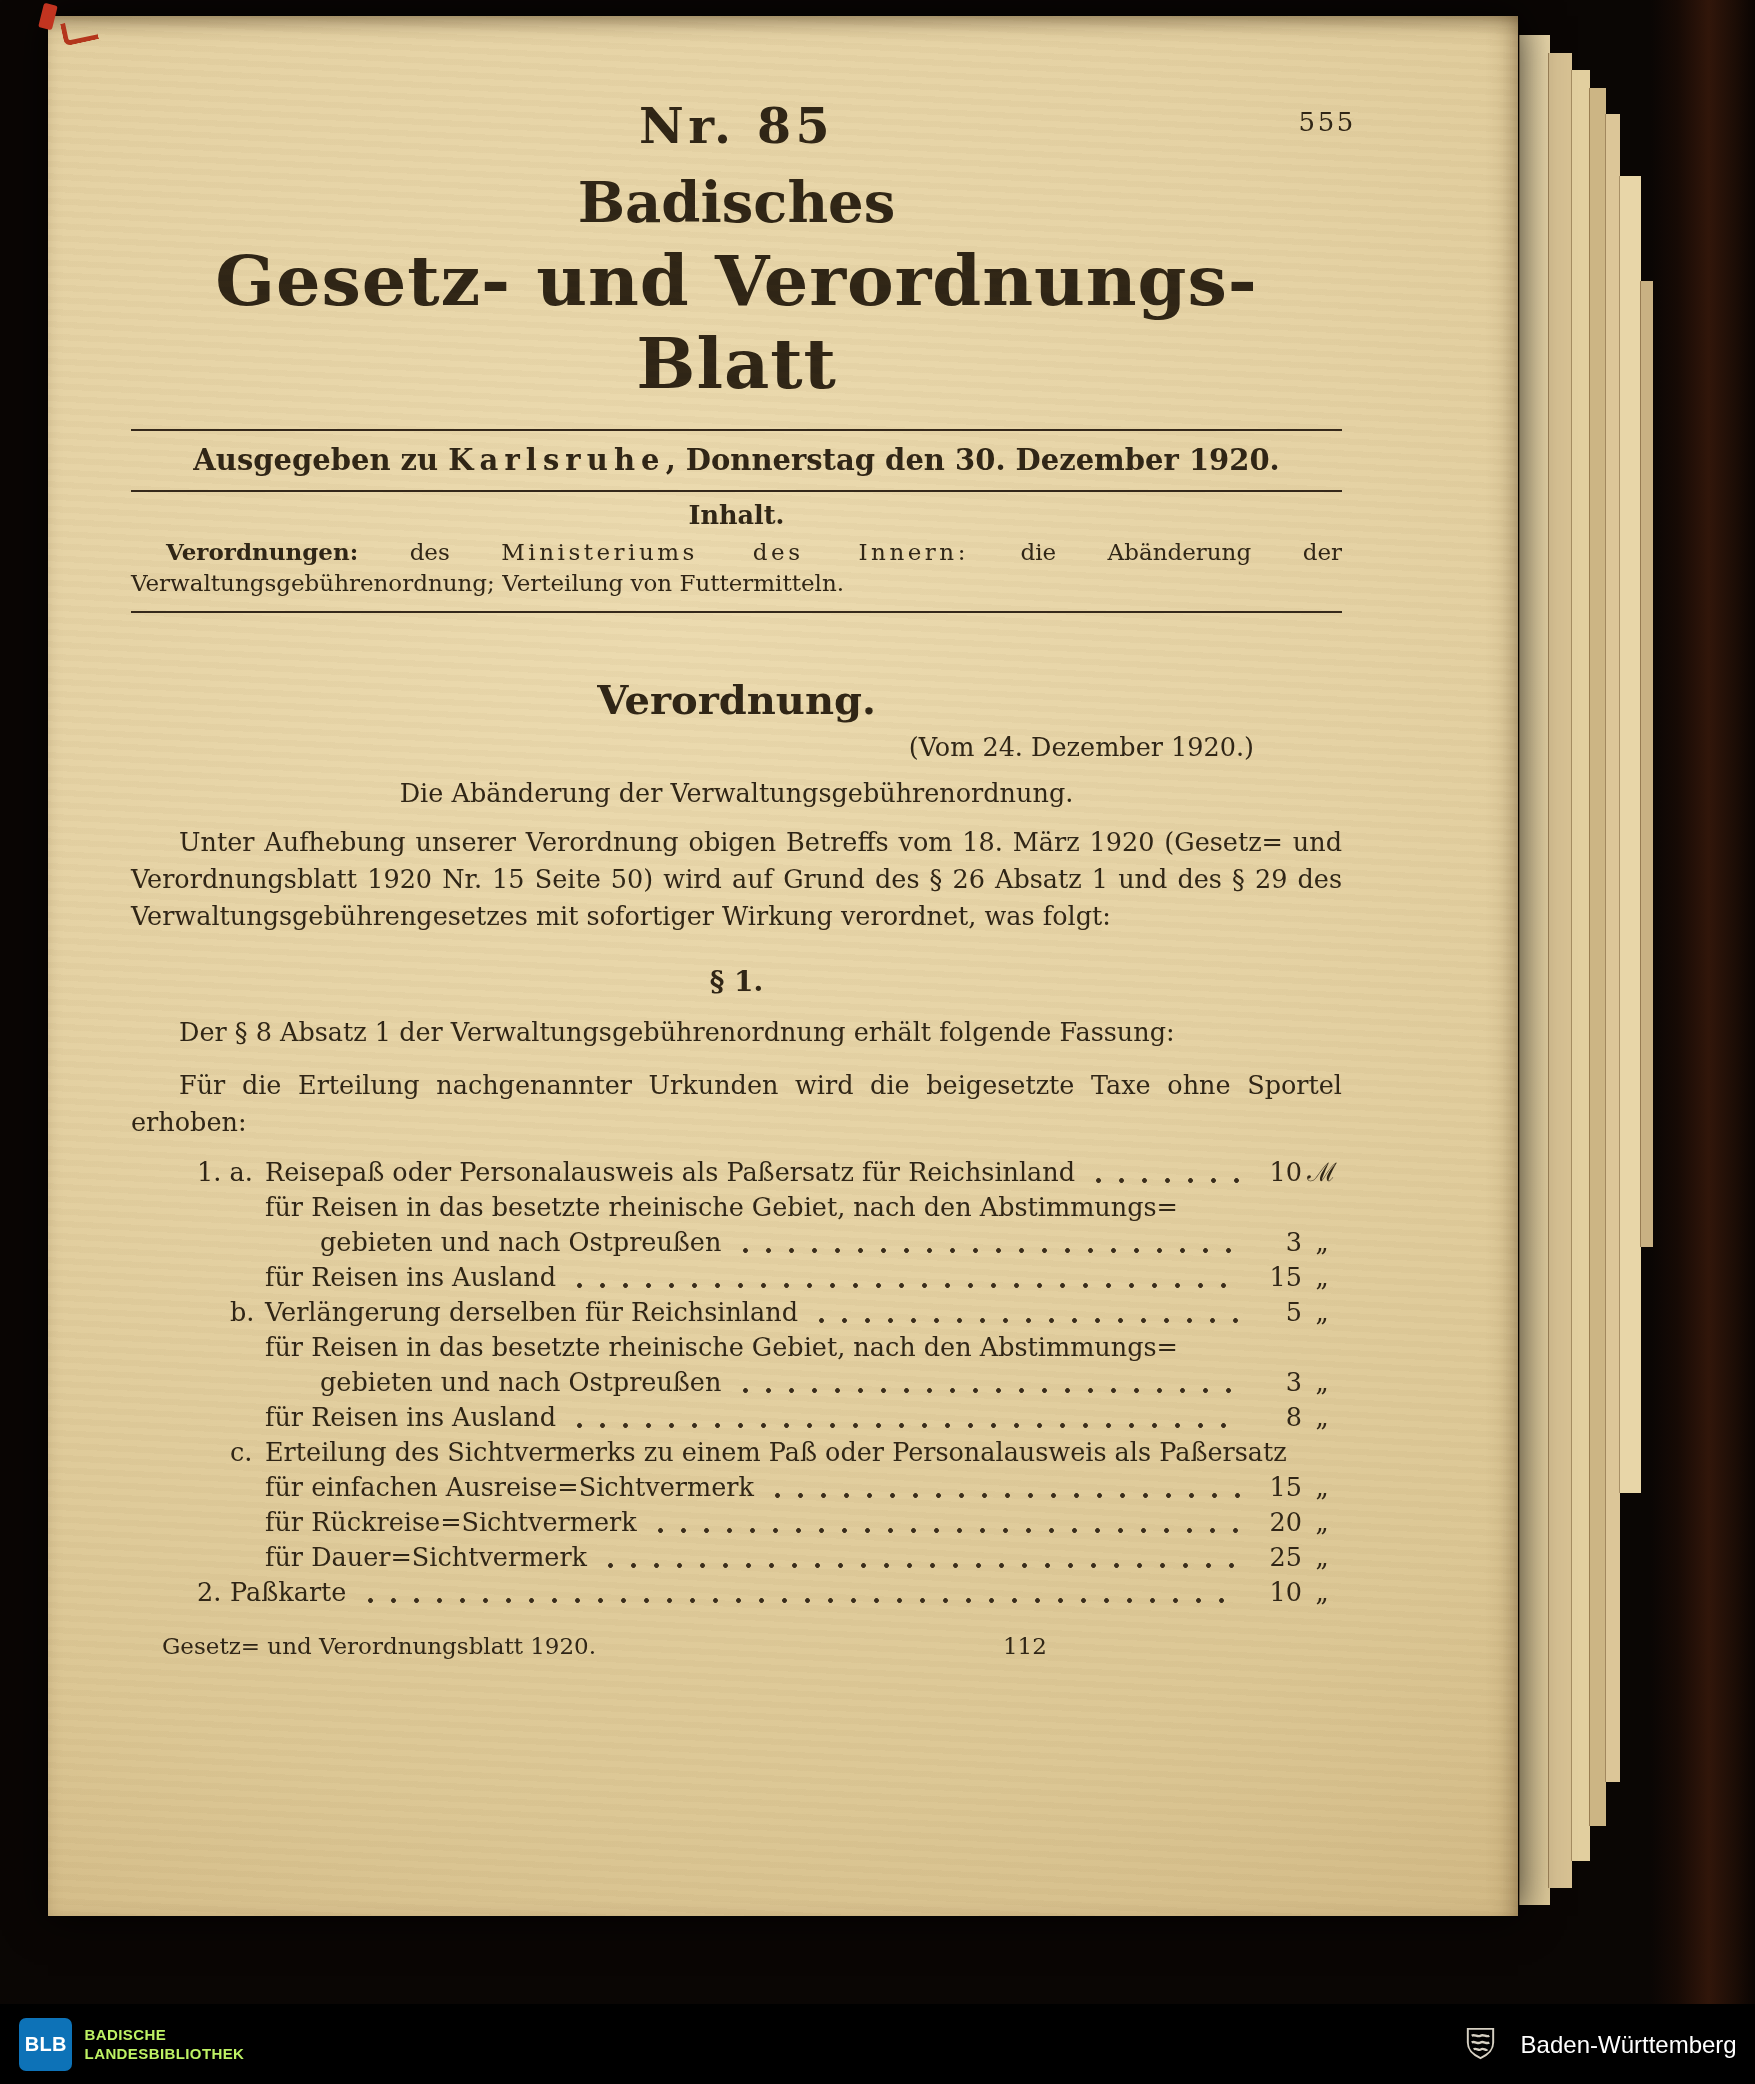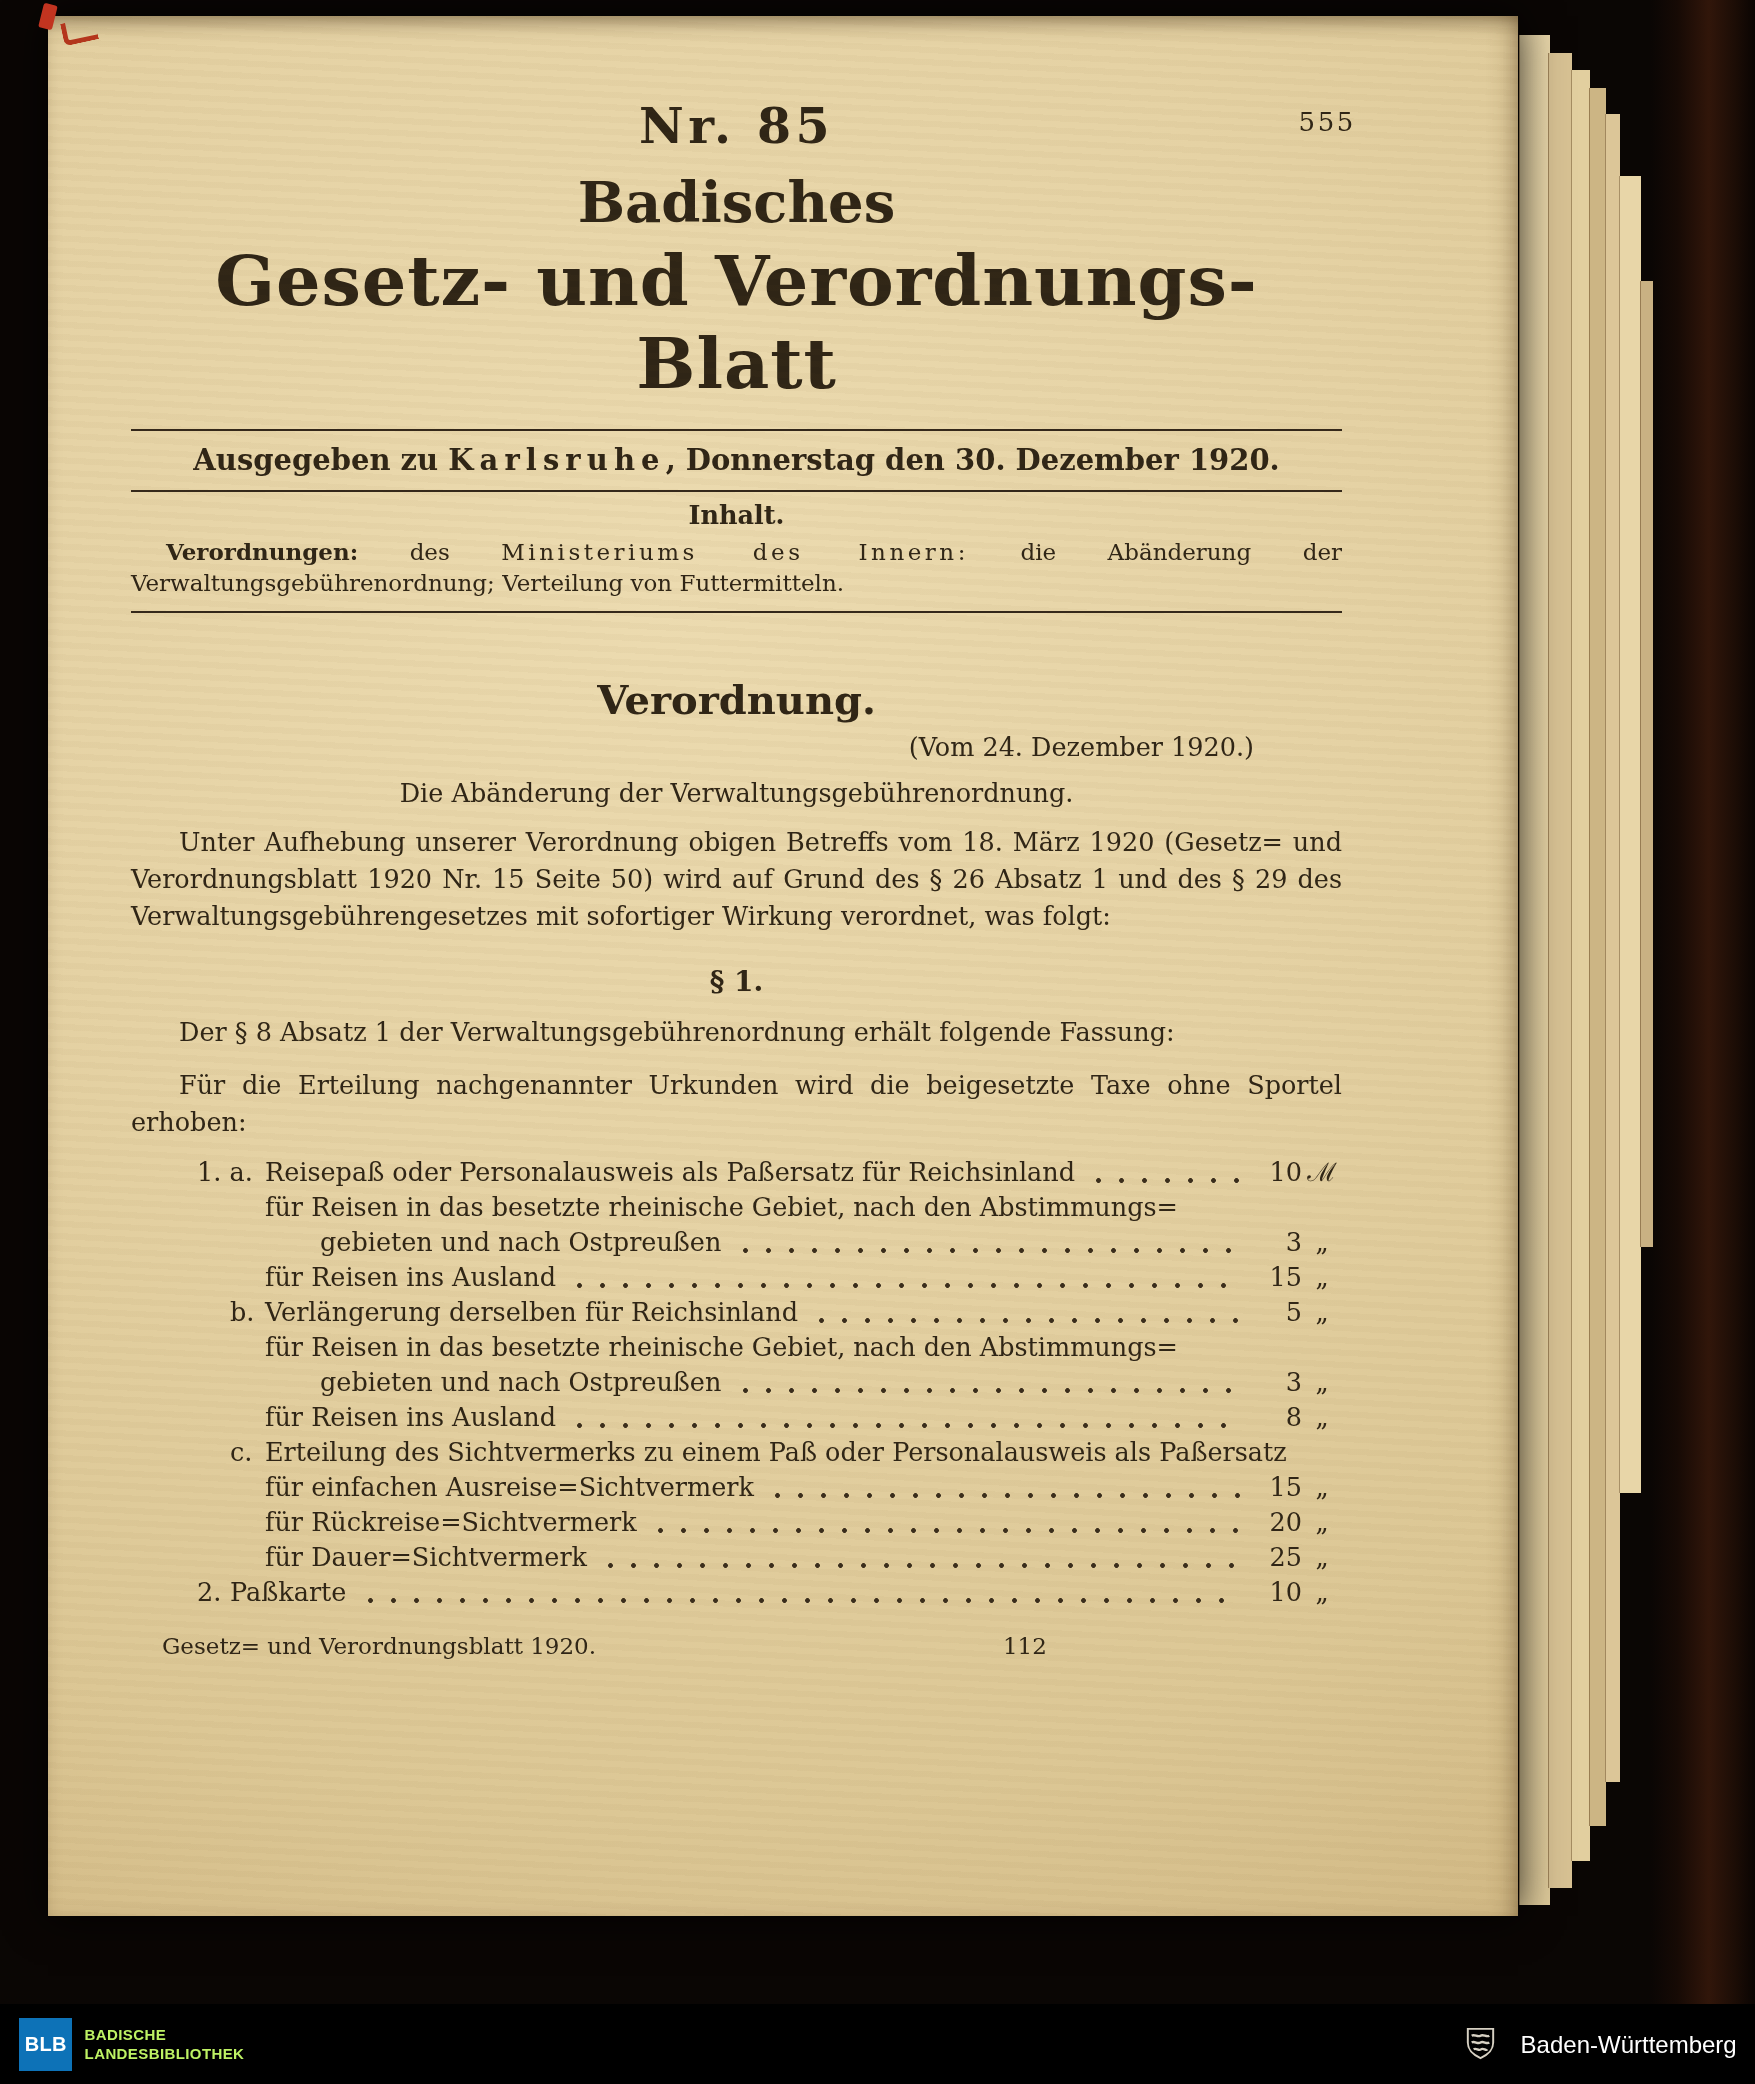--- a/index.html
+++ b/index.html
@@ -97,21 +97,21 @@
 
   
   .viewer-bar {
     position:absolute; left:0; bottom:0; width:100%; height:81px; box-sizing:border-box;
     background:#000; display:flex; align-items:center; justify-content:space-between;
     padding:0 19.3px;
     font-family:"Liberation Sans","DejaVu Sans",sans-serif;
   }
   .blb { display:flex; align-items:center; gap:12.3px; cursor:pointer; }
   .blb-badge {
-    width:53px; height:53px; background:#0d72b7; border-radius:0;
+    width:53px; height:53px; background:#0d72b7; border-radius:7px;
     color:#fff; font-weight:bold; font-size:20px;
     display:flex; align-items:center; justify-content:center; letter-spacing:0.4px;
   }
   .blb-name { color:#bef264; font-weight:bold; font-size:15px; line-height:18.4px; letter-spacing:0.4px; }
   .bw { display:flex; align-items:center; gap:21px; cursor:pointer; }
   .bw-name { color:#fff; font-size:24px; }
 </style>
 </head>
 <body>
 

